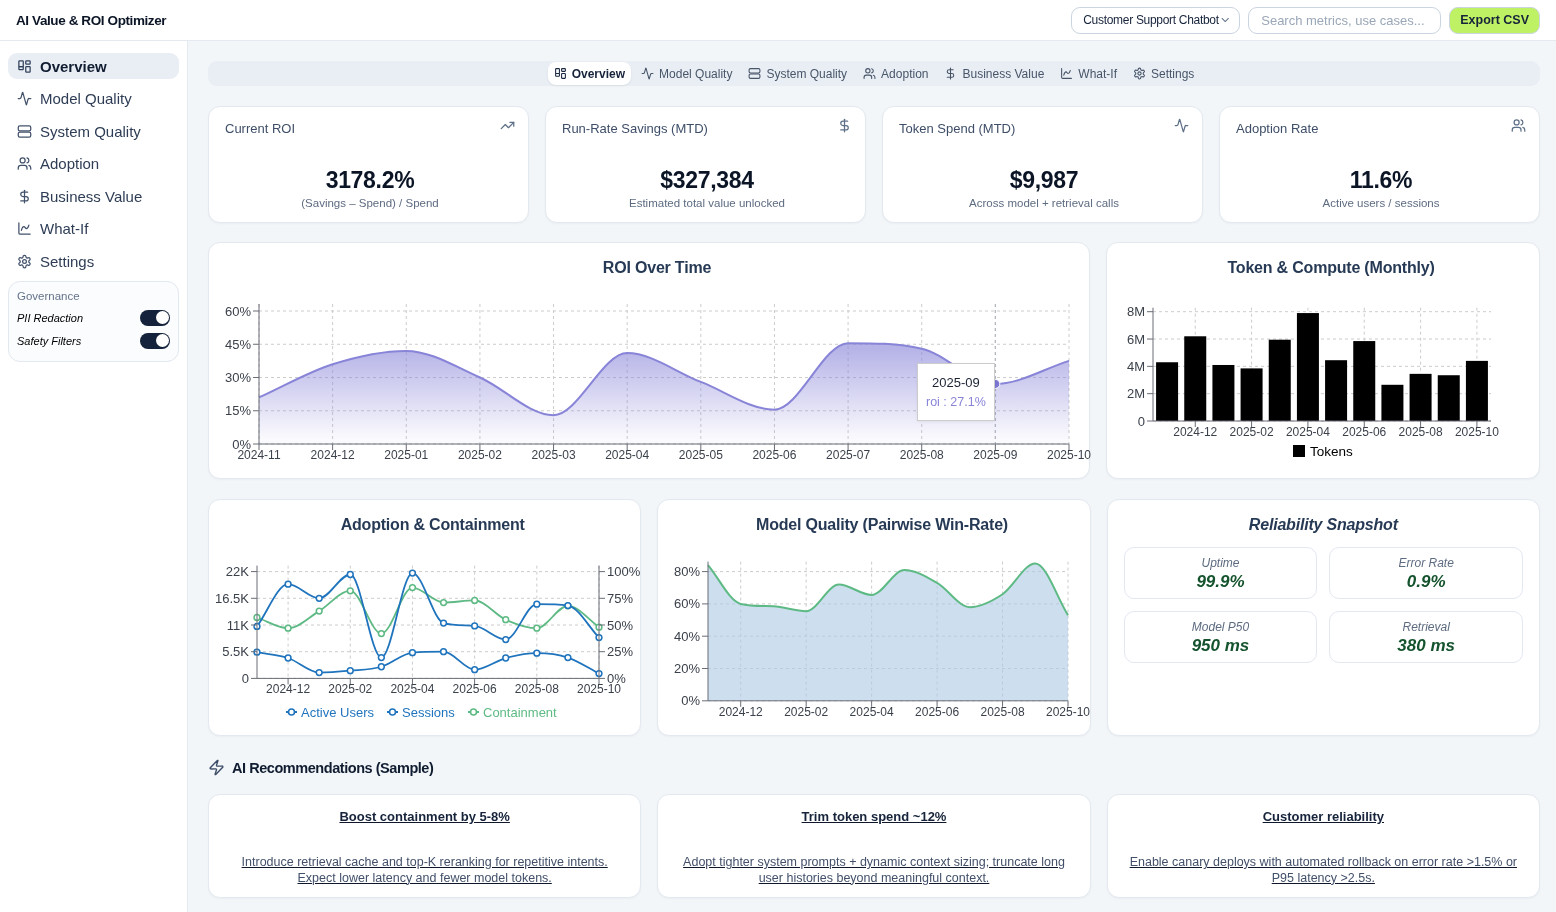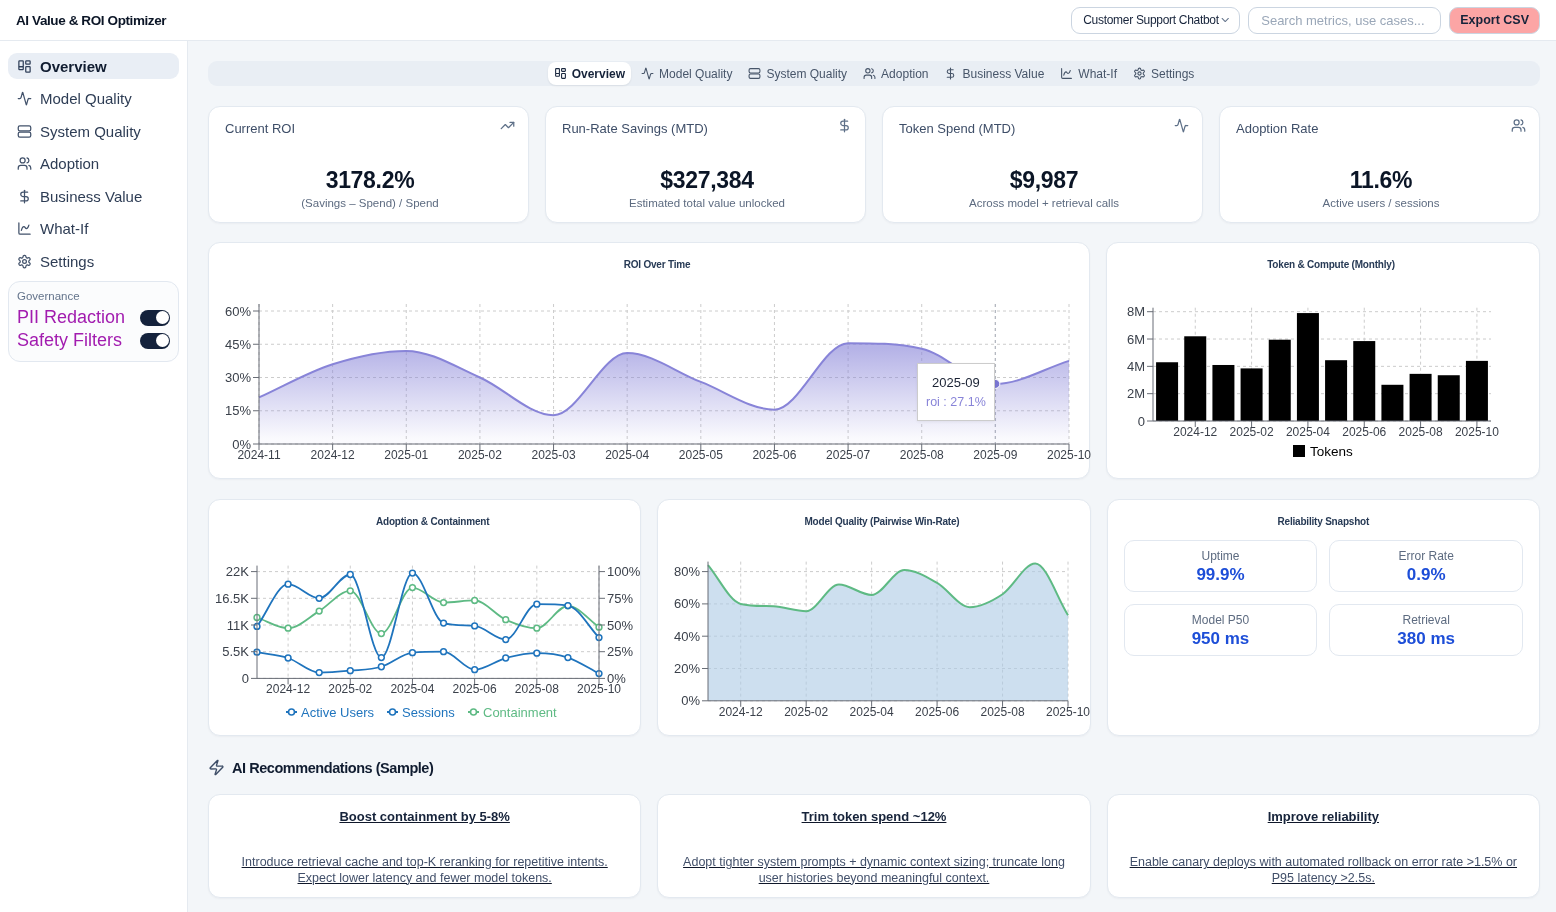--- a/index.html
+++ b/index.html
@@ -6,62 +6,62 @@
   background:#f3f6f9; color:#0f172a; -webkit-font-smoothing:antialiased; }
 .header { position:fixed; left:0; top:0; width:1556px; height:41px; background:#fff;
   border-bottom:1px solid #e5eaf0; display:flex; align-items:center; z-index:5; }
 .header h1 { font-size:13.5px; font-weight:700; margin-left:16px; letter-spacing:-0.4px; color:#0b1526; }
 .hctl { margin-left:auto; display:flex; align-items:center; gap:8px; margin-right:16px; }
 .select { width:169px; height:27px; border:1px solid #cbd5e1; border-radius:9px; background:#fff;
   display:flex; align-items:center; padding:0 8px 0 11px; font-size:12px; letter-spacing:-0.3px; color:#16233a; white-space:nowrap; }
 .select span { flex:1; }
 .search { width:193px; height:27px; border:1px solid #cbd5e1; border-radius:9px; background:#fff;
   display:flex; align-items:center; padding:0 12px; font-size:13px; color:#9aa7b8; }
-.btn { height:27px; border:1px solid #cbd5e1; border-radius:9px; background:#fca5a5; display:flex;
+.btn { height:27px; border:1px solid #cbd5e1; border-radius:9px; background:#bef264; display:flex;
   align-items:center; padding:0 10px; font-size:12.5px; font-weight:600; color:#16233a; }
 .sidebar { position:fixed; left:0; top:41px; width:188px; height:871px; background:#fff;
   border-right:1px solid #e5eaf0; padding:12px 8px 0 8px; z-index:4; }
 .nav-item { height:26px; margin-bottom:6.6px; display:flex; align-items:center; gap:8px;
   padding:0 9px; border-radius:9px; font-size:15px; color:#2e3d55; }
 .nav-item.active { background:#e9eef5; font-weight:700; color:#101c30; }
 .gov { margin:5px 0 0 0; border:1px solid #e2e8f0; border-radius:12px; background:#fbfcfd;
   padding:8px 8px 9px 8px; }
 .gov-label { font-size:11.5px; color:#64748b; margin-bottom:4px; }
 .gov-row { display:flex; align-items:center; justify-content:space-between; height:23px; }
-.gov-row span { font-size:18px; color:#a21caf; }
+.gov-row span { font-size:11px; color:#000000;font-style:italic; }
 .toggle { width:30px; height:16px; border-radius:8px; background:#14223c; position:relative; }
 .toggle::after { content:""; position:absolute; right:1.5px; top:1.5px; width:13px; height:13px;
   border-radius:50%; background:#fff; }
 .main { position:absolute; left:188px; top:41px; width:1368px; padding:20px 16px 0 20px; }
 .tabs { width:1332px; height:25px; background:#e9eef4; border-radius:9px; display:flex;
   align-items:center; justify-content:center; gap:4px; }
 .tab { display:flex; align-items:center; gap:5px; padding:0 6px; height:23px; font-size:12px; white-space:nowrap;
   color:#475569; font-weight:500; border-radius:8px; }
 .tab.active { background:#fff; color:#16233a; font-weight:600; box-shadow:0 1px 2px rgba(15,23,42,.08); }
 .card { background:#fff; border:1px solid #e3e9f0; border-radius:12px;
   box-shadow:0 1px 2px rgba(16,24,40,.04);text-align:center; }
 .kgrid { margin-top:19.5px; display:grid; grid-template-columns:repeat(4,1fr); gap:16px; }
 .kpi { height:117px; padding:11px 13px 13px 16px; }
 .kpi-head { display:flex; align-items:flex-start; justify-content:space-between; }
 .kpi-title { font-size:13px; font-weight:500; color:#3e4e68; padding-top:3px; }
 .kpi-value { margin-top:31px; font-size:23px; font-weight:700; color:#0b1526; letter-spacing:-0.3px; }
 .kpi-sub { margin-top:3px; font-size:11.5px; color:#5d6b80; }
 .cgrid1 { margin-top:19.6px; display:grid; grid-template-columns:882px 434px; gap:16px; }
 .cgrid2 { margin-top:20px; display:grid; grid-template-columns:repeat(3,1fr); gap:16px; }
 .chart { position:relative; height:237px; }
-.chart h3, .relia h3 { font-size:10px; font-weight:700; color:#273a55; padding:16px 0 0 16px; letter-spacing:-0.2px; }
+.chart h3, .relia h3 { font-size:16px; font-weight:700; color:#273a55; padding:16px 0 0 16px; letter-spacing:-0.2px; }
 .tooltip { position:absolute; left:708px; top:120px; background:#fff;
   border:1px solid #ccc; padding:11px 8px; white-space:nowrap; box-shadow:0 1px 3px rgba(0,0,0,.06); }
 .tooltip .l1 { font-size:13px; color:#1a2233; }
 .tooltip .l2 { font-size:12.5px; color:#8884d8; margin-top:5px; }
-.relia { position:relative; height:237px; padding:16px; }
+.relia { position:relative; height:237px; padding:16px;font-style:italic; }
 .rgrid { margin-top:13px; display:grid; grid-template-columns:1fr 1fr; gap:12px; }
 .rcell { border:1px solid #e2e8f0; border-radius:10px; height:52px; padding:8px 12px; }
 .rlab { font-size:12px; color:#5d6b80; }
-.rval { font-size:17px; font-weight:700; color:#1d4ed8; margin-top:2px; }
+.rval { font-size:17px; font-weight:700; color:#14532d; margin-top:2px; }
 .sec { margin-top:23px; display:flex; align-items:center; gap:7px; }
 .sec h2 { font-size:14.5px; font-weight:700; color:#101c30; letter-spacing:-0.45px; }
 .recgrid { margin-top:18px; display:grid; grid-template-columns:repeat(3,1fr); gap:16px; }
 .rec { height:104px; padding:14px 16px;text-decoration:underline; }
 .rec-title { font-size:13px; font-weight:700; color:#16233a; }
 .rec-desc { margin-top:31px; font-size:12.5px; line-height:15.5px; color:#42506a; }
 </style></head>
 <body>
 <div class="header">
   <h1>AI Value &amp; ROI Optimizer</h1>
@@ -544,16 +544,16 @@
   <div class="recgrid">
       <div class="card rec">
         <div class="rec-title">Boost containment by 5-8%</div>
         <div class="rec-desc">Introduce retrieval cache and top-K reranking for repetitive intents. Expect lower latency and fewer model tokens.</div>
       </div>
       <div class="card rec">
         <div class="rec-title">Trim token spend ~12%</div>
         <div class="rec-desc">Adopt tighter system prompts + dynamic context sizing; truncate long user histories beyond meaningful context.</div>
       </div>
       <div class="card rec">
-        <div class="rec-title">Improve reliability</div>
+        <div class="rec-title">Customer reliability</div>
         <div class="rec-desc">Enable canary deploys with automated rollback on error rate &gt;1.5% or P95 latency &gt;2.5s.</div>
       </div>
     </div>
 </div>
 </body></html>

